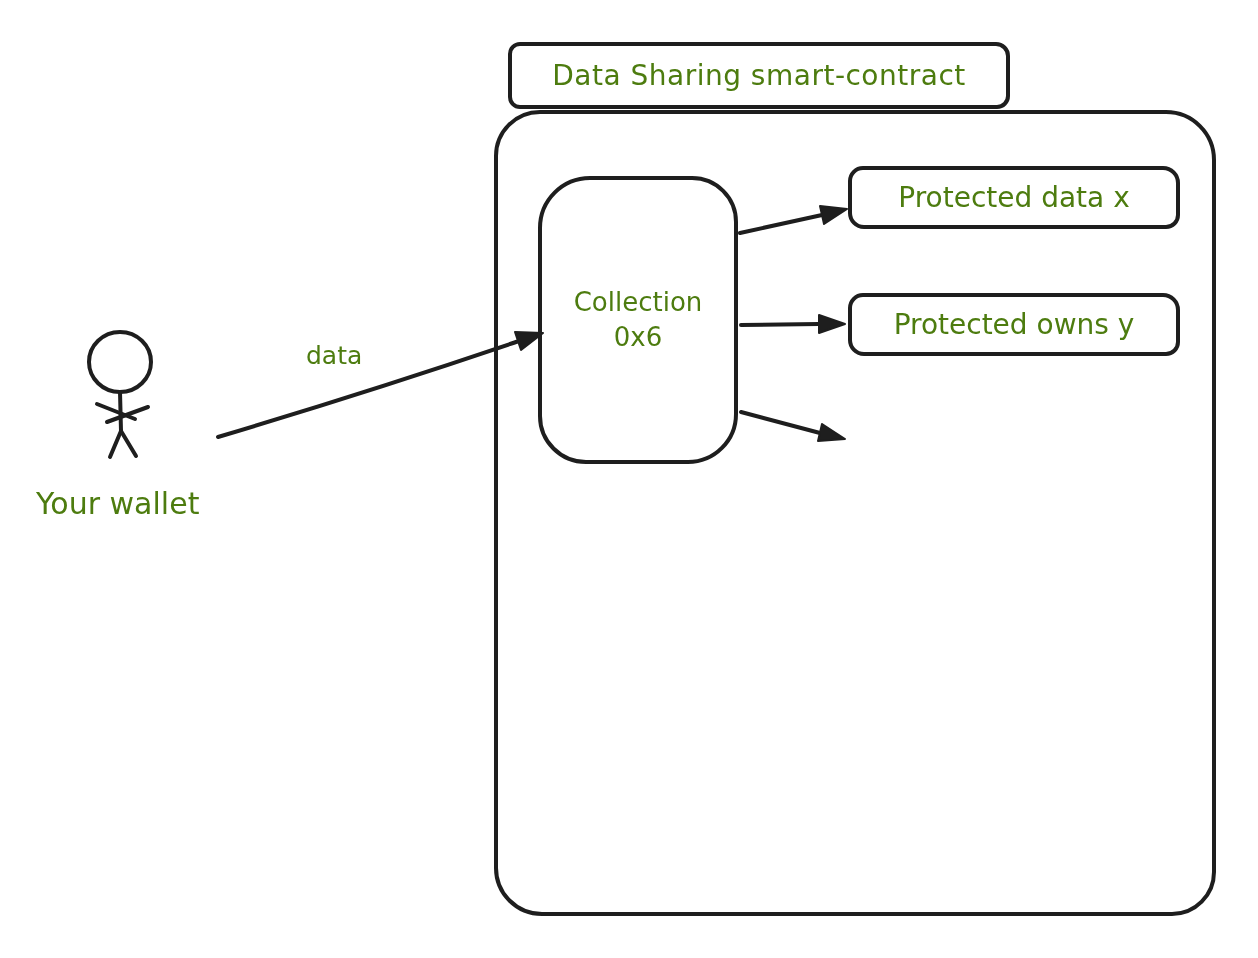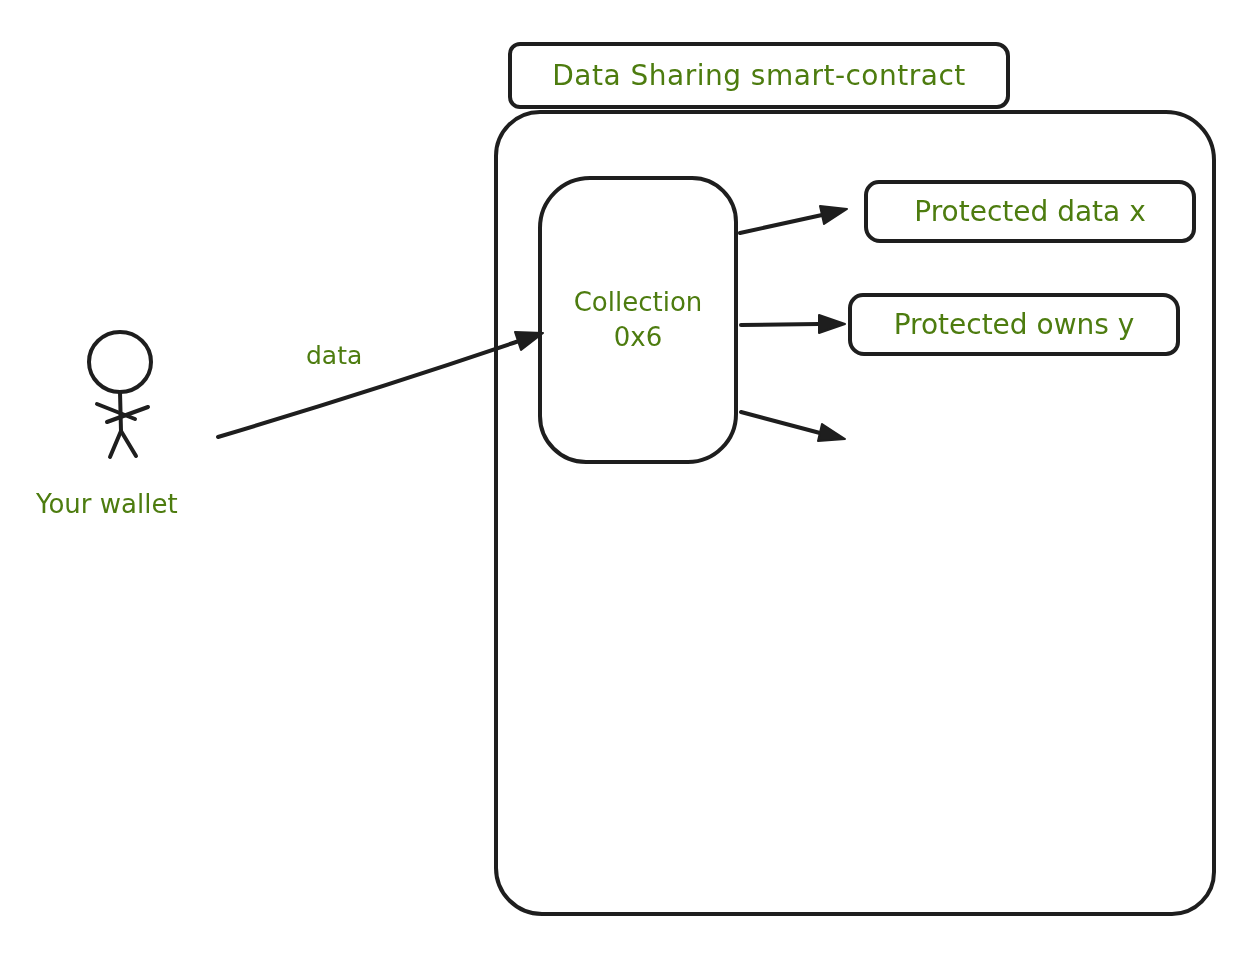--- a/index.html
+++ b/index.html
@@ -49,26 +49,26 @@
     z-index: 2;
   }
   .protected-box {
     left: 848px;
     width: 332px; height: 63px;
     border-radius: 15px 17px 14px 16px;
     font-size: 28px;
     white-space: nowrap;
     z-index: 2;
   }
-  .protected-x { top: 180px; margin-left: 16px; }
+  .protected-x { top: 166px; }
   .protected-y { top: 293px; }
   .protected-z { top: 408px; }
   .floating-label {
     position: absolute;
-    font-size: 26px;
+    font-size: 30px;
     line-height: 40px;
     white-space: nowrap;
     z-index: 3;
   }
   .wallet-label { left: 36px; top: 484px; }
   .owns-label  { left: 306px; top: 336px; font-size: 25px; }
   svg.overlay {
     position: absolute;
     left: 0; top: 0;
     width: 1258px;

